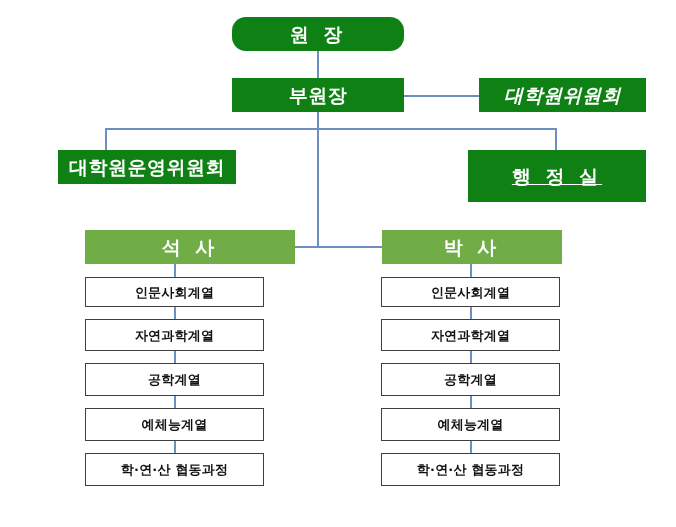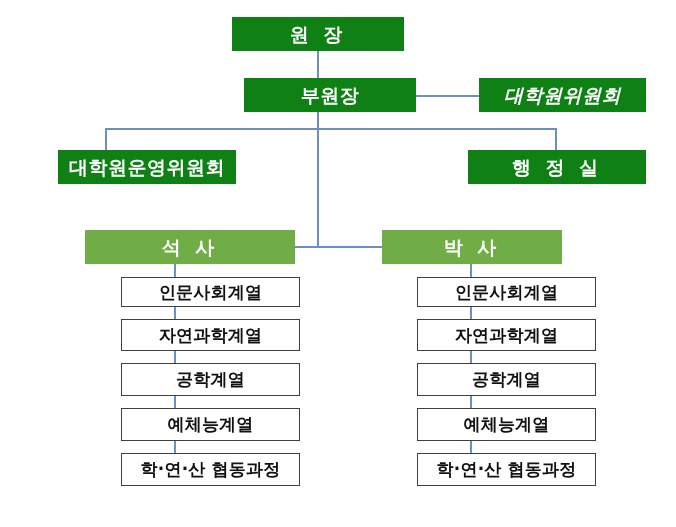--- a/index.html
+++ b/index.html
@@ -52,23 +52,22 @@
     font-weight: bold;
     font-size: 19px;
     letter-spacing: 0.5px;
   }
 
   .node.plain {
     background: #ffffff;
     border: 1.5px solid #3F3F3F;
     color: #111111;
     font-weight: bold;
-    font-size: 17px;
+    font-size: 13px;
     letter-spacing: 0.2px;
-    margin-left: 36px;
   }
 
   .node.wide-sp { letter-spacing: 4px; }
 </style>
 </head>
 <body>
 
 <div id="chart-root">
 
   <div class="conn v" style="left:317px; top:51px; height:27px;"></div>
@@ -88,29 +87,29 @@
   <div class="conn v" style="left:174px; top:351px; height:12px;"></div>
   <div class="conn v" style="left:174px; top:396px; height:12px;"></div>
   <div class="conn v" style="left:174px; top:441px; height:12px;"></div>
 
   <div class="conn v" style="left:470px; top:264px; height:13px;"></div>
   <div class="conn v" style="left:470px; top:307px; height:12px;"></div>
   <div class="conn v" style="left:470px; top:351px; height:12px;"></div>
   <div class="conn v" style="left:470px; top:396px; height:12px;"></div>
   <div class="conn v" style="left:470px; top:441px; height:12px;"></div>
 
-  <div class="node dark wide-sp" style="left:232px; top:17px; width:172px; height:34px;">원  장</div>
+  <div class="node dark wide-sp" style="left:232px; top:17px; width:172px; height:34px;border-radius:14px;">원  장</div>
 
-  <div class="node dark" style="left:232px; top:78px; width:172px; height:34px;margin-left:12px;">부원장</div>
+  <div class="node dark" style="left:232px; top:78px; width:172px; height:34px;">부원장</div>
 
   <div class="node dark" style="left:479px; top:78px; width:167px; height:34px;font-style:italic;">대학원위원회</div>
 
   <div class="node dark" style="left:18px; top:150px; width:178px; height:34px;margin-left:40px;">대학원운영위원회</div>
 
-  <div class="node dark wide-sp" style="left:468px; top:150px; width:178px; height:34px;">행 정 실</div>
+  <div class="node dark wide-sp" style="left:468px; top:150px; width:178px; height:52px;text-decoration:underline;">행 정 실</div>
 
   <div class="node light wide-sp" style="left:85px; top:230px; width:210px; height:34px;">석  사</div>
 
   <div class="node light wide-sp" style="left:382px; top:230px; width:180px; height:34px;">박  사</div>
 
   <div class="node plain" style="left:85px; top:277px; width:179px; height:30px;">인문사회계열</div>
   <div class="node plain" style="left:85px; top:319px; width:179px; height:32px;">자연과학계열</div>
   <div class="node plain" style="left:85px; top:363px; width:179px; height:33px;">공학계열</div>
   <div class="node plain" style="left:85px; top:408px; width:179px; height:33px;">예체능계열</div>
   <div class="node plain" style="left:85px; top:453px; width:179px; height:33px;">학·연·산 협동과정</div>

